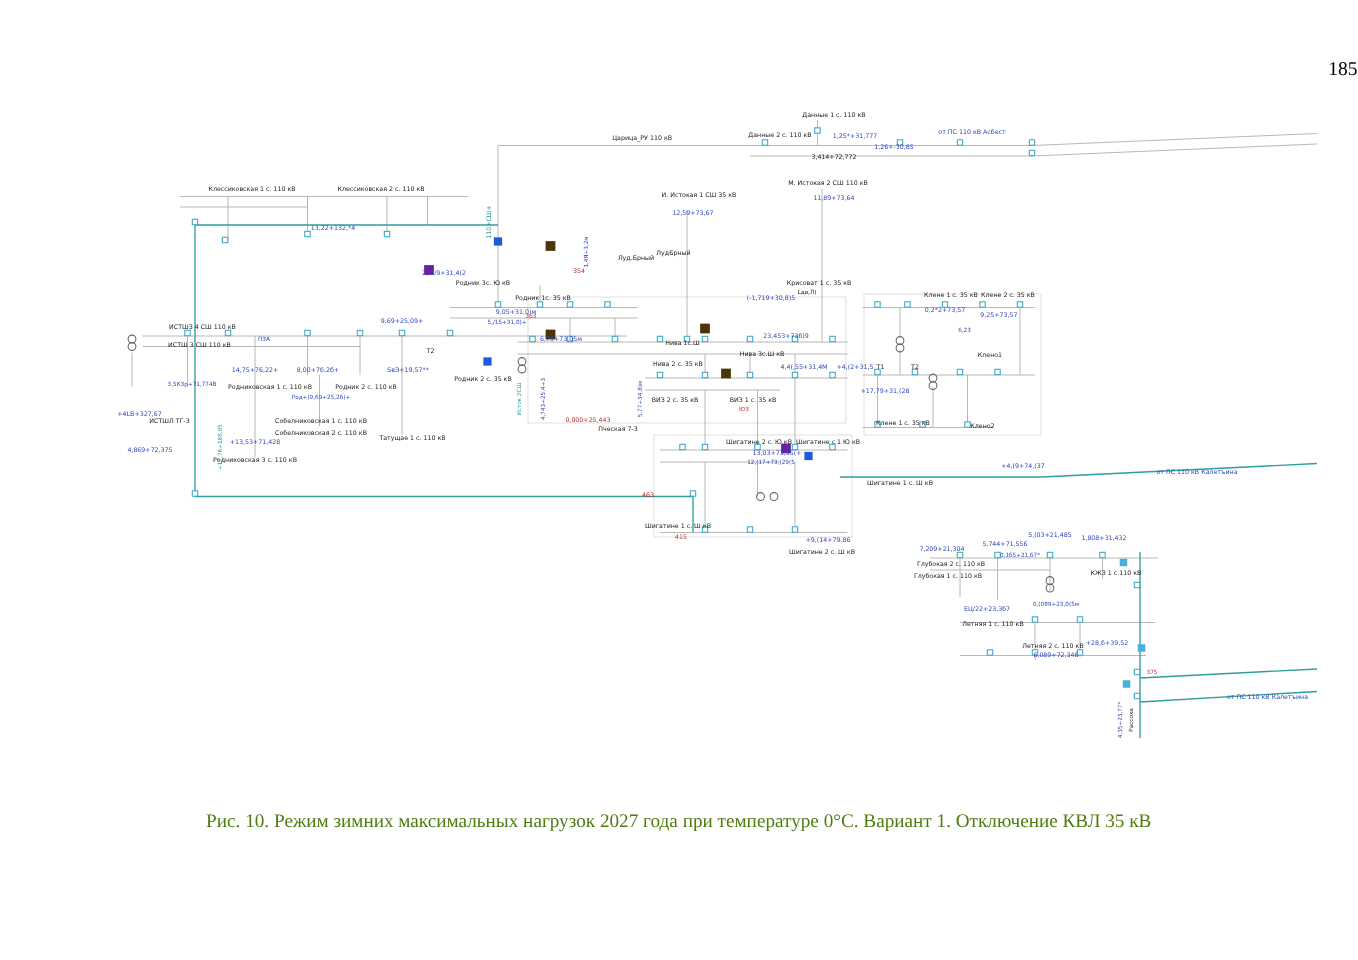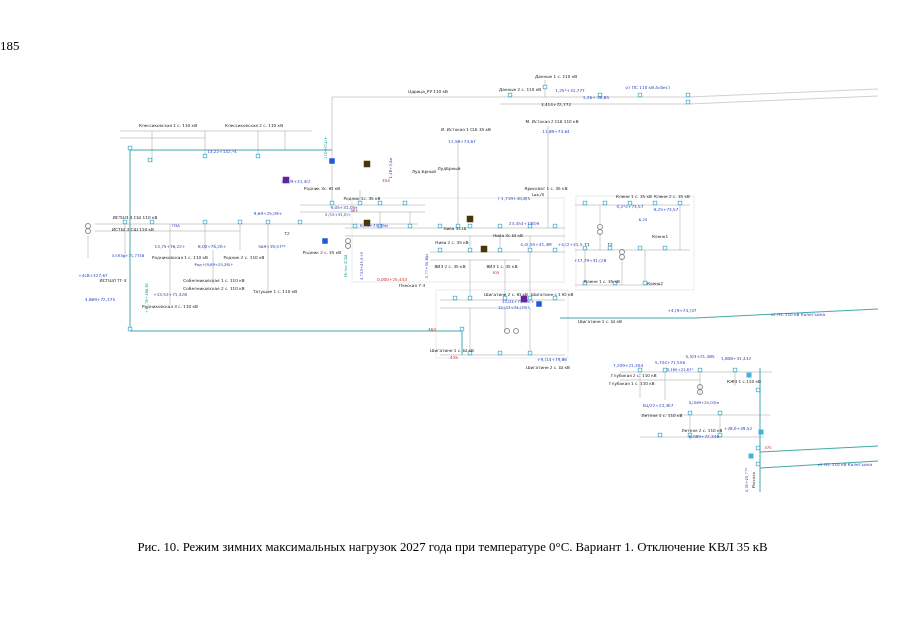--- a/index.html
+++ b/index.html
@@ -1,28 +1,28 @@
 <!DOCTYPE html>
 <html><head>
 <meta charset="utf-8">
 <style>
   html,body{margin:0;padding:0;}
   body{
     width:905px;height:640px;background:#ffffff;position:relative;
     font-family:"Liberation Serif", serif;overflow:hidden;
   }
   .page-number{
-    position:absolute;top:38px;left:0;width:905px;text-align:left;
+    position:absolute;top:38px;left:0;width:905px;text-align:right;
     font-size:13px;color:#000;
   }
   #diagram-svg{position:absolute;top:0;left:0;}
   #diagram-svg text{font-family:"DejaVu Sans", sans-serif;}
   .caption{
     position:absolute;top:539px;left:0;width:905px;text-align:center;
-    font-size:12.8px;color:#000000;line-height:1.4;
+    font-size:12.8px;color:#4d7c0f;line-height:1.4;
   }
 </style>
 </head>
 <body>
 
 <div class="page-number">185</div>
 
 <svg id="diagram-svg" width="905" height="640" viewBox="0 0 905 640">
     <rect x="352" y="198" width="212" height="84" fill="none" stroke="#dcdcdc" stroke-width="0.6"></rect>
     <rect x="576" y="196" width="118" height="94" fill="none" stroke="#dcdcdc" stroke-width="0.6"></rect>

